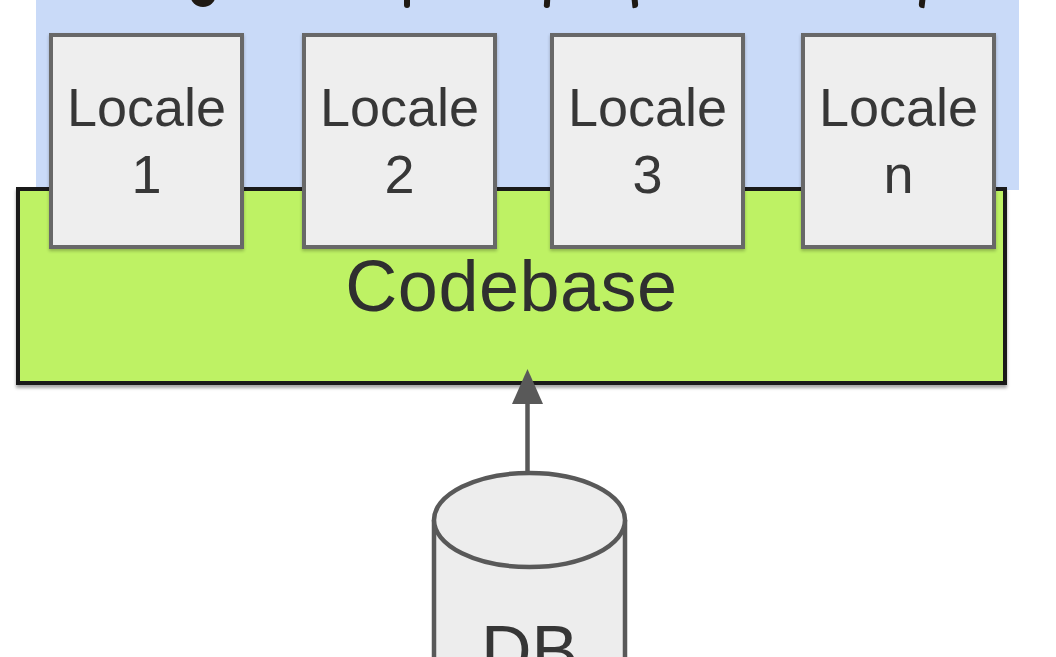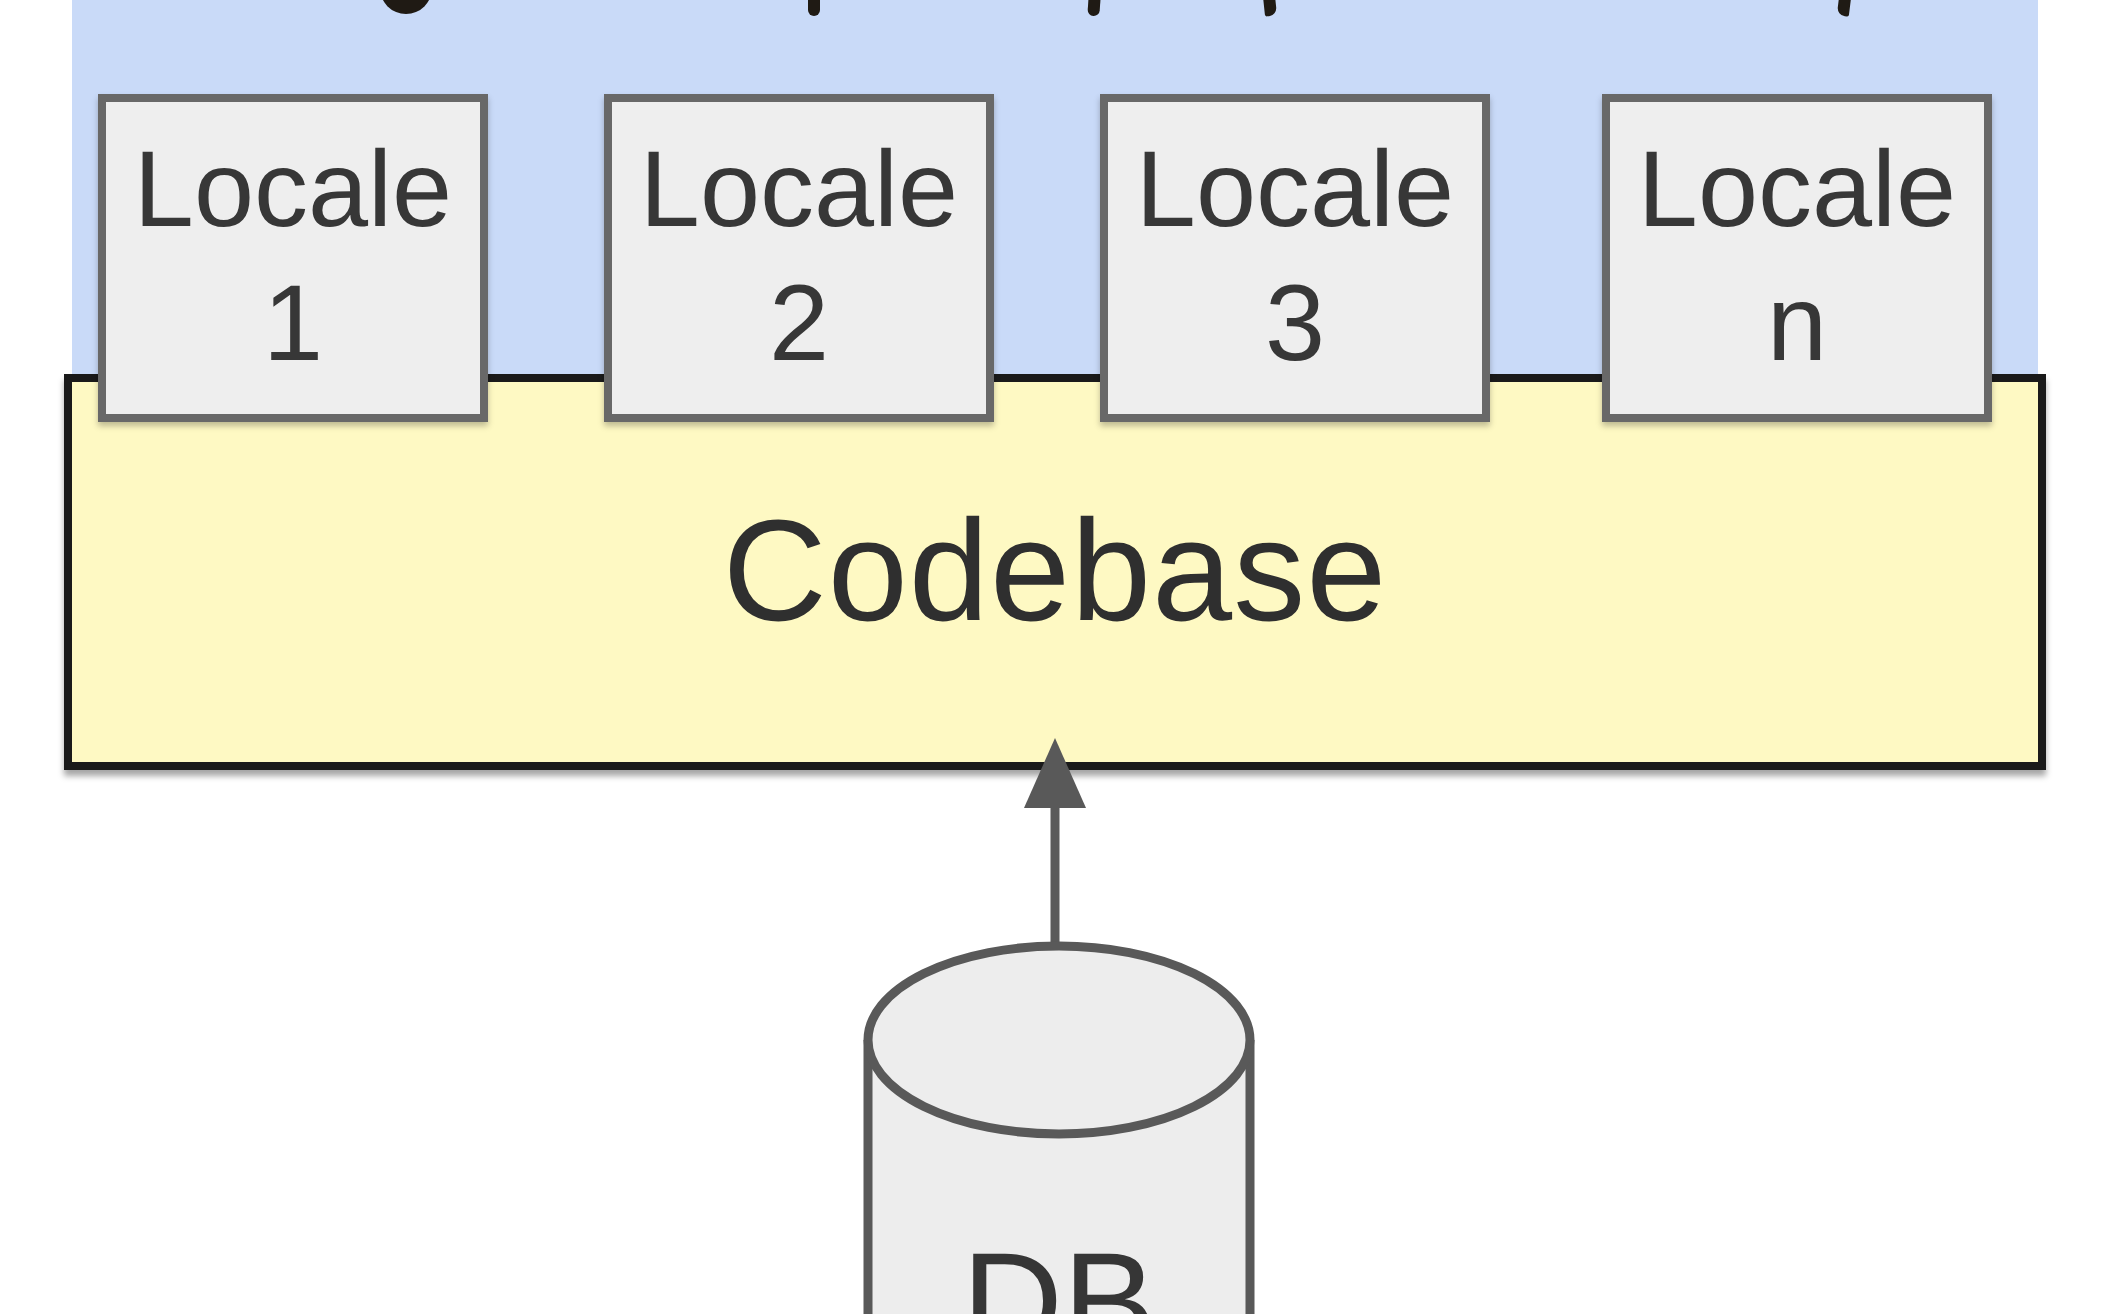--- a/index.html
+++ b/index.html
@@ -27,35 +27,35 @@
   }
   .frag-tick { width: 6px; height: 10px; top: -2px; border-radius: 0 0 3px 3px; }
   .frag-t1 { left: 404px; }
   .frag-t2 { left: 544px; transform: rotate(4deg); }
   .frag-t3 { left: 632px; transform: rotate(-6deg); border-radius: 0 0 4px 1px; }
   .frag-t4 { left: 919px; transform: rotate(7deg); border-radius: 0 0 1px 4px; }
 
   
   .codebase {
     position: absolute;
-    left: 32px; top: 187px; width: 991px; height: 198px;
+    left: 16px; top: 187px; width: 991px; height: 198px;
     box-sizing: border-box;
-    background: #fef9c3;
+    background: #bef264;
     border: 4px solid #1a1a1a;
     box-shadow: 0 3px 3px rgba(0,0,0,0.35);
     display: flex; align-items: center; justify-content: center;
   }
   .codebase-label {
     font-size: 72px; line-height: 1; color: #2f2f2f; letter-spacing: 0.5px;
   }
 
   
   .locale-box {
     position: absolute;
-    top: 47px; width: 195px; height: 164px;
+    top: 33px; width: 195px; height: 216px;
     box-sizing: border-box;
     background: #eeeeee;
     border: 4px solid #686868;
     box-shadow: 0 2px 3px rgba(0,0,0,0.25);
     display: flex; flex-direction: column;
     align-items: center; justify-content: center;
     z-index: 3;
   }
   .locale-1 { left: 49px; }
   .locale-2 { left: 302px; }

